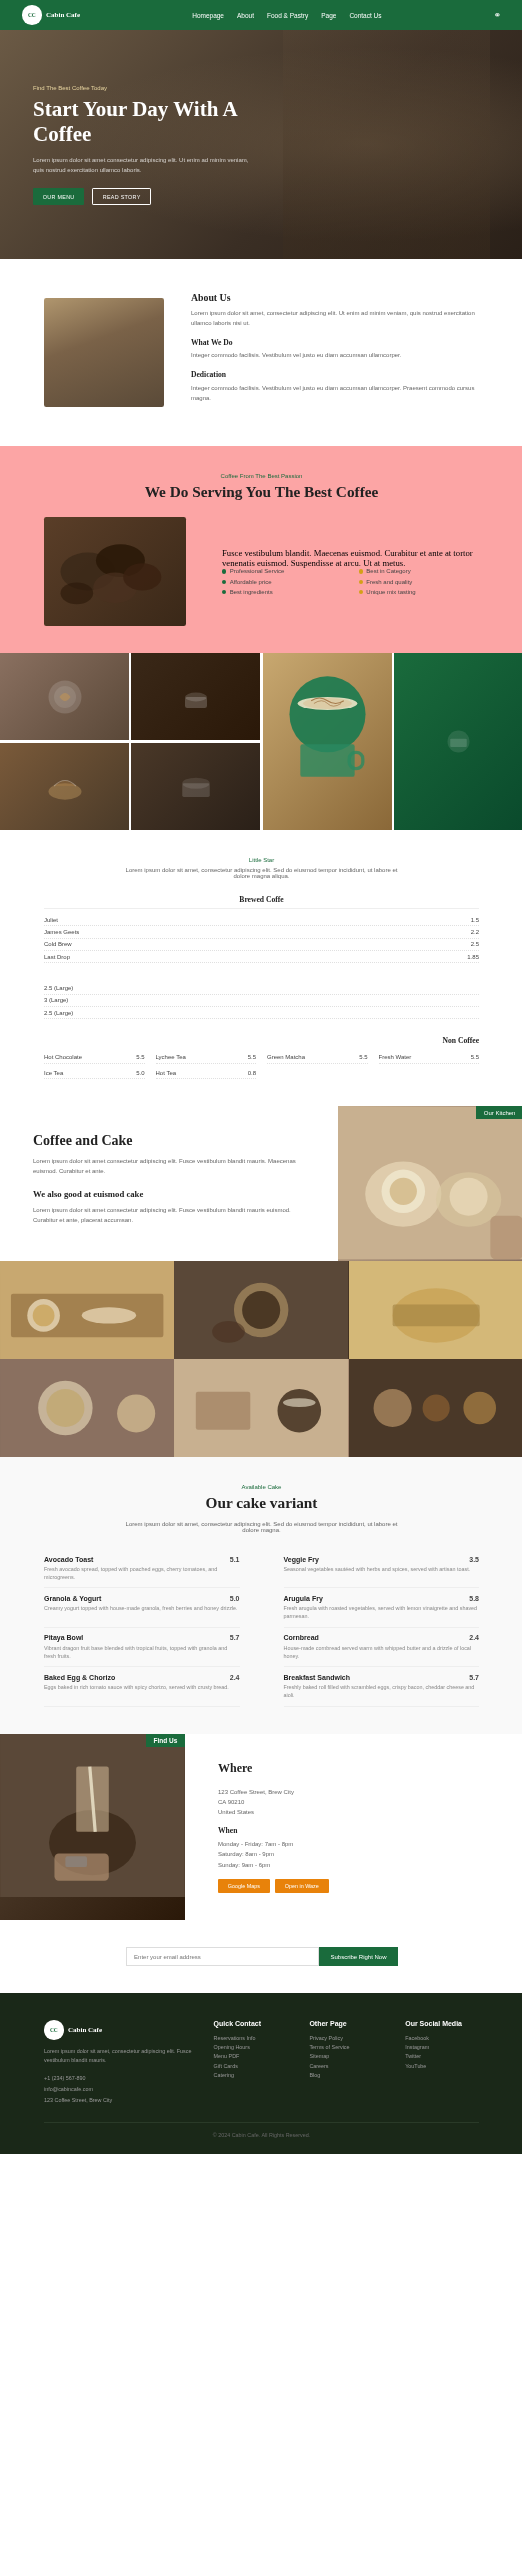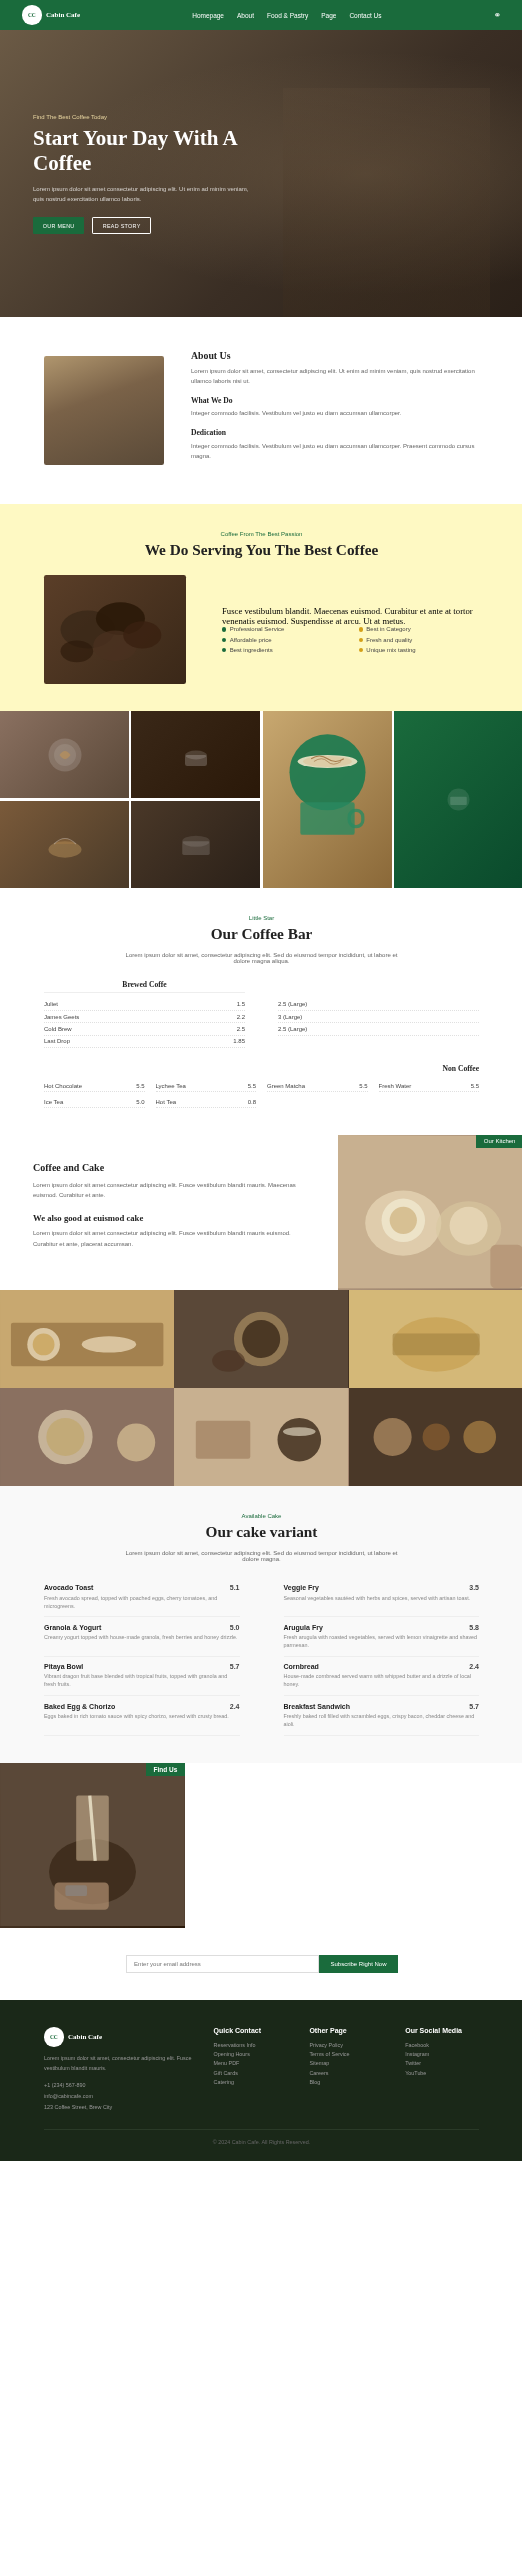--- a/index.html
+++ b/index.html
@@ -52,21 +52,21 @@
     .nav-search {
       color: #fff;
       font-size: 8.7px;
       cursor: pointer;
     }
 
     
     .hero {
       background: linear-gradient(rgba(0,0,0,0.35), rgba(0,0,0,0.35)),
         linear-gradient(135deg, #8B7355 0%, #5a4a3a 50%, #3a3028 100%);
-      height: 287px;
+      height: 229px;
       display: flex;
       align-items: center;
       padding: 0 33px;
       position: relative;
       overflow: hidden;
     }
     .hero-bg {
       position: absolute;
       inset: 0;
       background:
@@ -180,21 +180,21 @@
     }
     .about-text h3 {
       font-size: 7.6px;
       color: #222;
       margin-bottom: 3.3px;
       font-weight: bold;
     }
 
     
     .best-coffee {
-      background: #fef9c3;
+      background: #fca5a5;
       padding: 27px 44px;
       text-align: center;
     }
     .section-tag {
       color: #1a6b3c;
       font-size: 6px;
       font-family: Arial, sans-serif;
       margin-bottom: 4.4px;
     }
     .section-title {
@@ -311,21 +311,21 @@
       font-family: Arial, sans-serif;
       color: #444;
     }
     .menu-price {
       color: #444;
       min-width: 22px;
       text-align: right;
     }
     .menu-columns {
       display: grid;
-      grid-template-columns: 1fr 1fr;
+      grid-template-columns: 1fr;
       gap: 0 33px;
     }
     .non-coffee-section {
       margin-top: 16.3px;
       text-align: right;
     }
     .non-coffee-title {
       font-size: 7.6px;
       font-weight: bold;
       color: #222;
@@ -350,21 +350,21 @@
     .coffee-cake {
       display: flex;
       gap: 0;
       min-height: 153px;
     }
     .coffee-cake-text {
       flex: 1;
       padding: 27px 33px;
     }
     .coffee-cake-text h2 {
-      font-size: 10px;
+      font-size: 14px;
       font-weight: bold;
       color: #222;
       margin-bottom: 6.5px;
     }
     .coffee-cake-text h3 {
       font-size: 8.7px;
       font-weight: bold;
       color: #222;
       margin-bottom: 5.4px;
     }
@@ -773,21 +773,20 @@
       <svg width="44" height="44" viewBox="0 0 80 80">
         <rect x="15" y="35" width="50" height="25" rx="3" fill="rgba(255,255,255,0.15)"></rect>
         <ellipse cx="40" cy="35" rx="25" ry="10" fill="rgba(255,255,255,0.1)"></ellipse>
       </svg>
     </div>
   </div>
 </div>
 
 <section class="coffee-bar">
   <p class="section-tag">Little Star</p>
-  <h2 class="section-title">Our Coffee Bar</h2>
   <p style="font-size:6px;color:#666;font-family:Arial,sans-serif;max-width:272px;margin:0 auto;">Lorem ipsum dolor sit amet, consectetur adipiscing elit. Sed do eiusmod tempor incididunt, ut labore et dolore magna aliqua.</p>
 
   <div class="menu-columns" style="margin-top:16.3px;">
     <div>
       <div class="menu-section-title">Brewed Coffe</div>
       <div class="menu-row">
         <span>Juliet</span>
         <span class="menu-price">1.5</span>
       </div>
       <div class="menu-row">
@@ -998,20 +997,34 @@
         <rect width="340" height="300" fill="#5a4838"></rect>
 
         <ellipse cx="170" cy="200" rx="80" ry="60" fill="#3a2818" opacity="0.8"></ellipse>
         <rect x="140" y="60" width="60" height="120" rx="4" fill="#c8b090" opacity="0.6"></rect>
 
         <path d="M165 60 Q170 120 175 180" stroke="#f0e8d0" stroke-width="6" fill="none" opacity="0.8"></path>
 
         <rect x="100" y="220" width="100" height="50" rx="8" fill="#b09070" opacity="0.7"></rect>
         <rect x="120" y="225" width="40" height="20" rx="4" fill="#888" opacity="0.6"></rect>
       </svg>
+    </div>
+  </div>
+  <div class="find-us-content">
+    <h2>Where</h2>
+    <p style="white-space:pre-line;">123 Coffee Street, Brew City
+CA 90210
+United States</p>
+    <h3>When</h3>
+    <p style="white-space:pre-line;">Monday - Friday: 7am - 8pm
+Saturday: 8am - 9pm
+Sunday: 9am - 6pm</p>
+    <div class="time-buttons">
+      <button class="btn-orange">Google Maps</button>
+      <button class="btn-orange">Open in Waze</button>
     </div>
   </div>
 </section>
 
 <section class="subscribe">
   <div class="subscribe-form">
     <input class="subscribe-input" type="email" placeholder="Enter your email address" style="">
     <button class="subscribe-btn">Subscribe Right Now</button>
   </div>
 </section>

